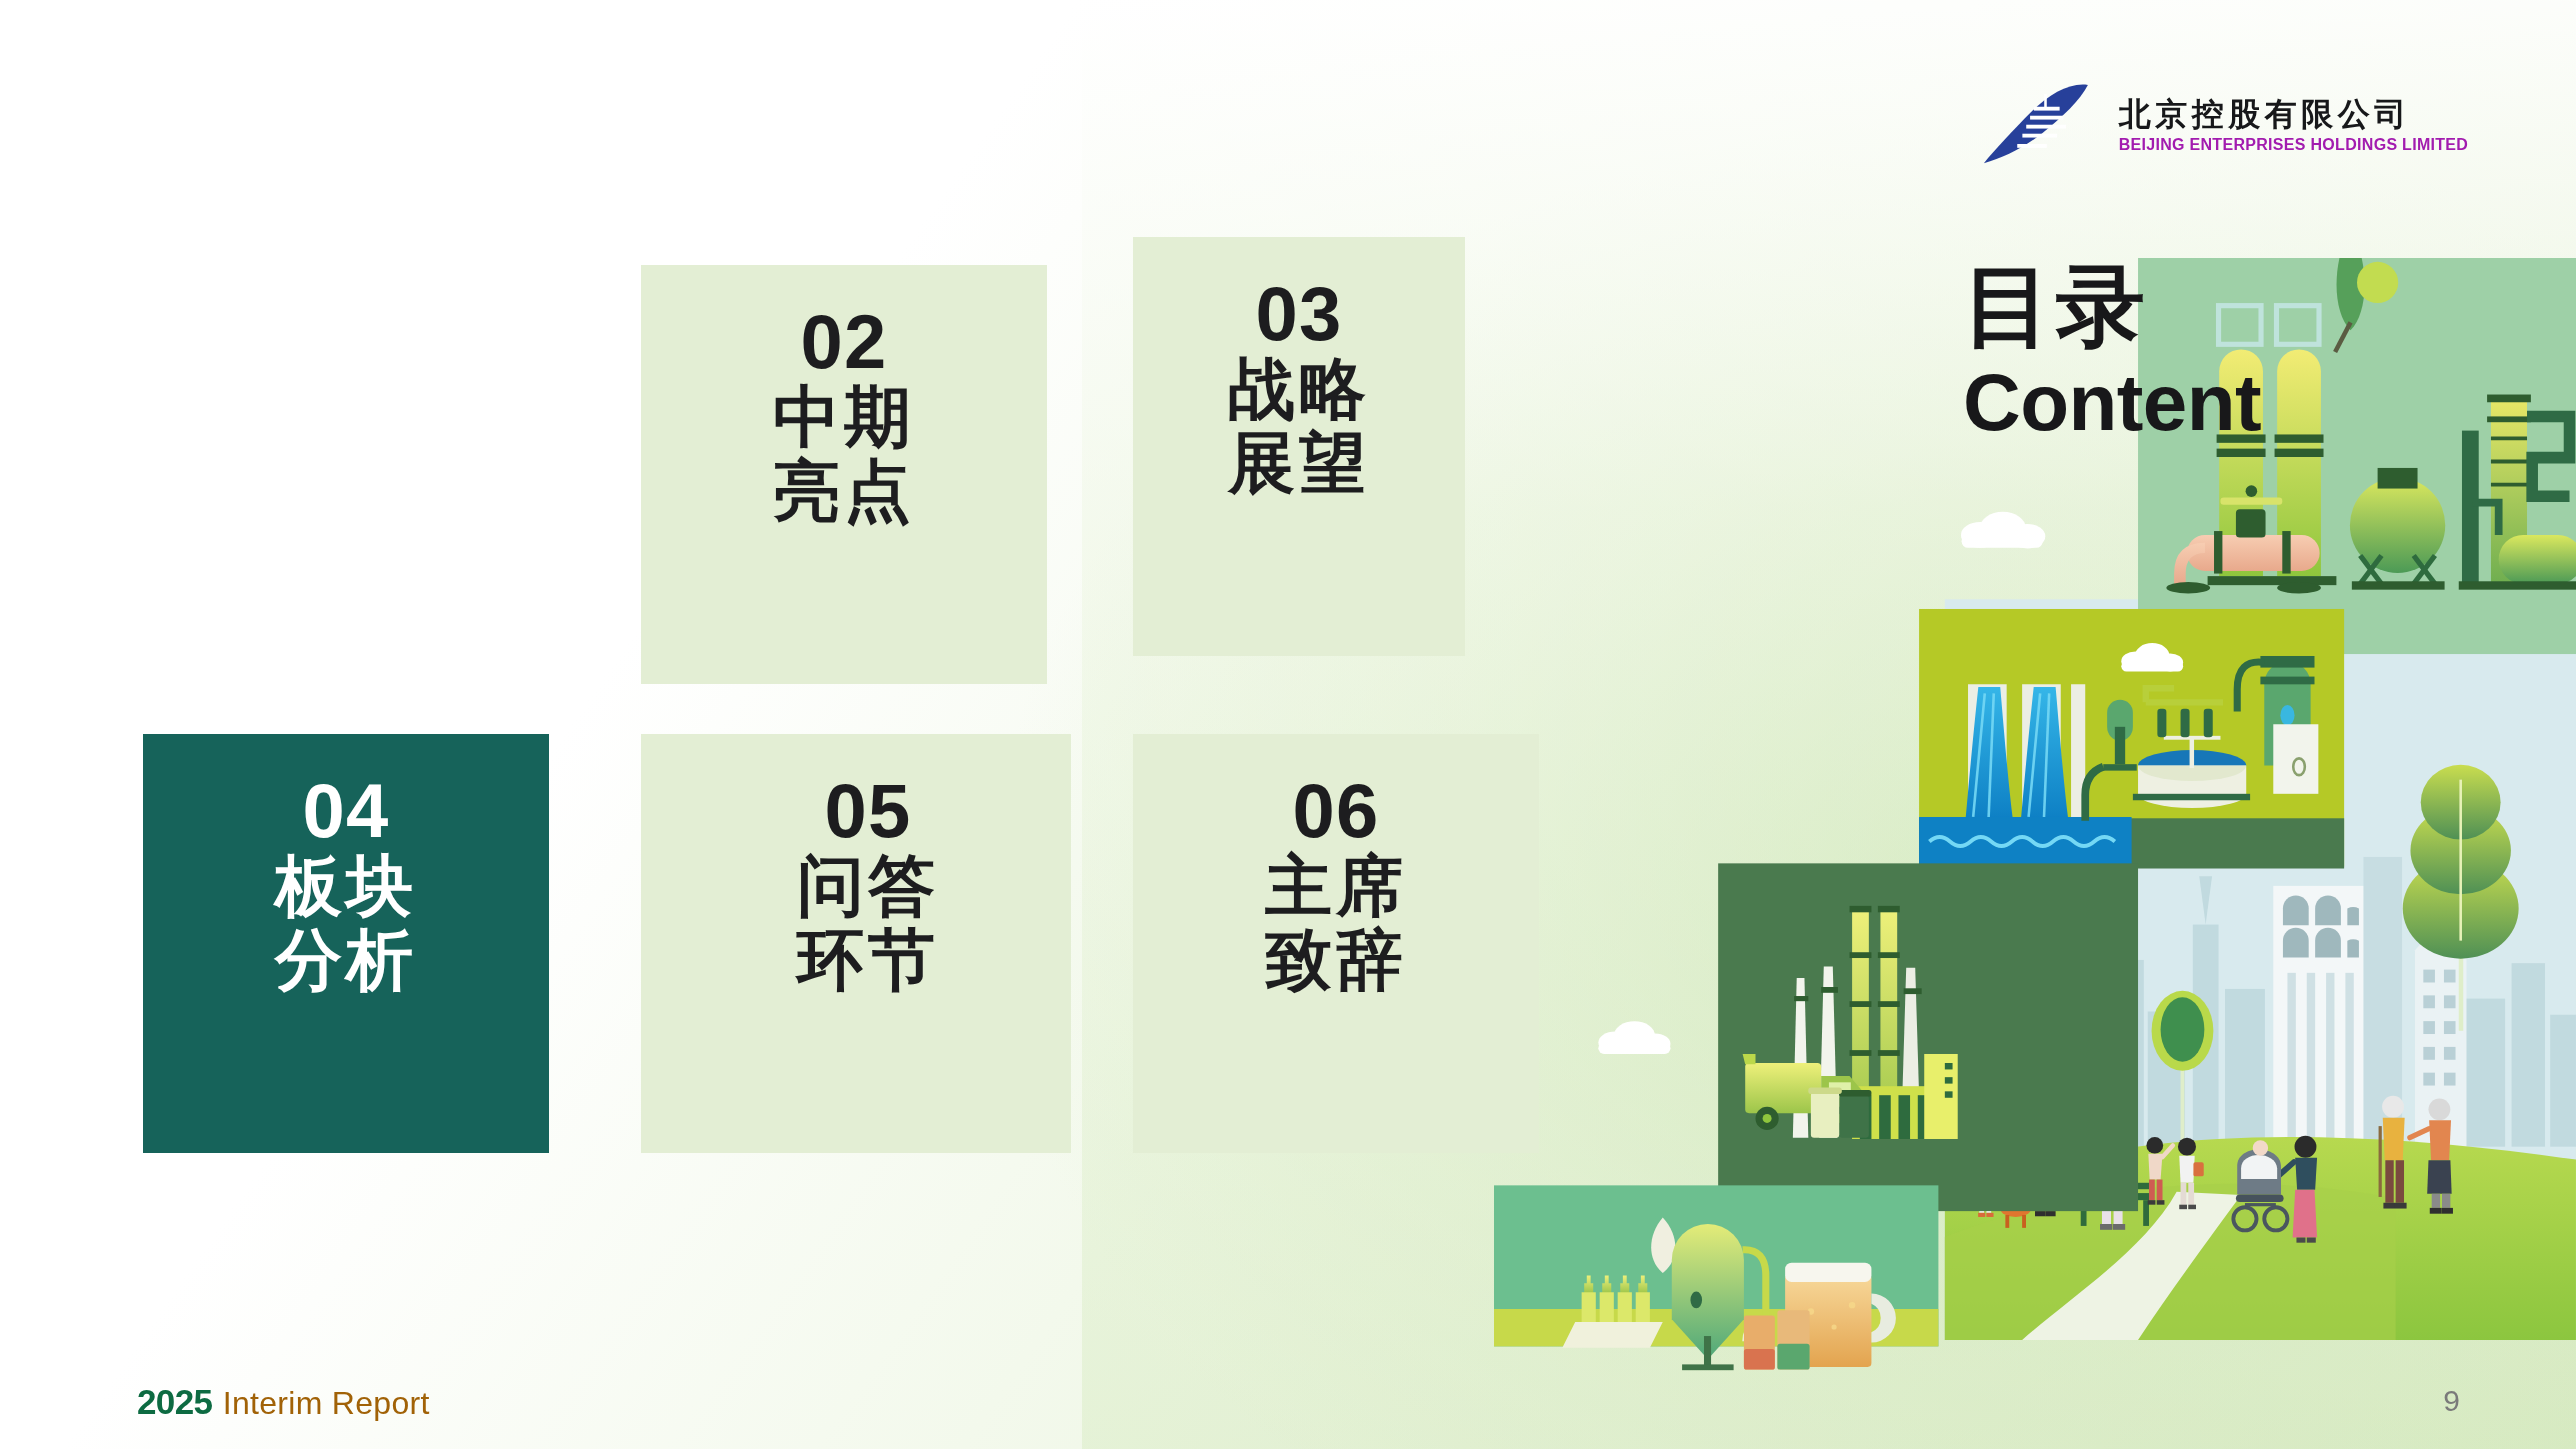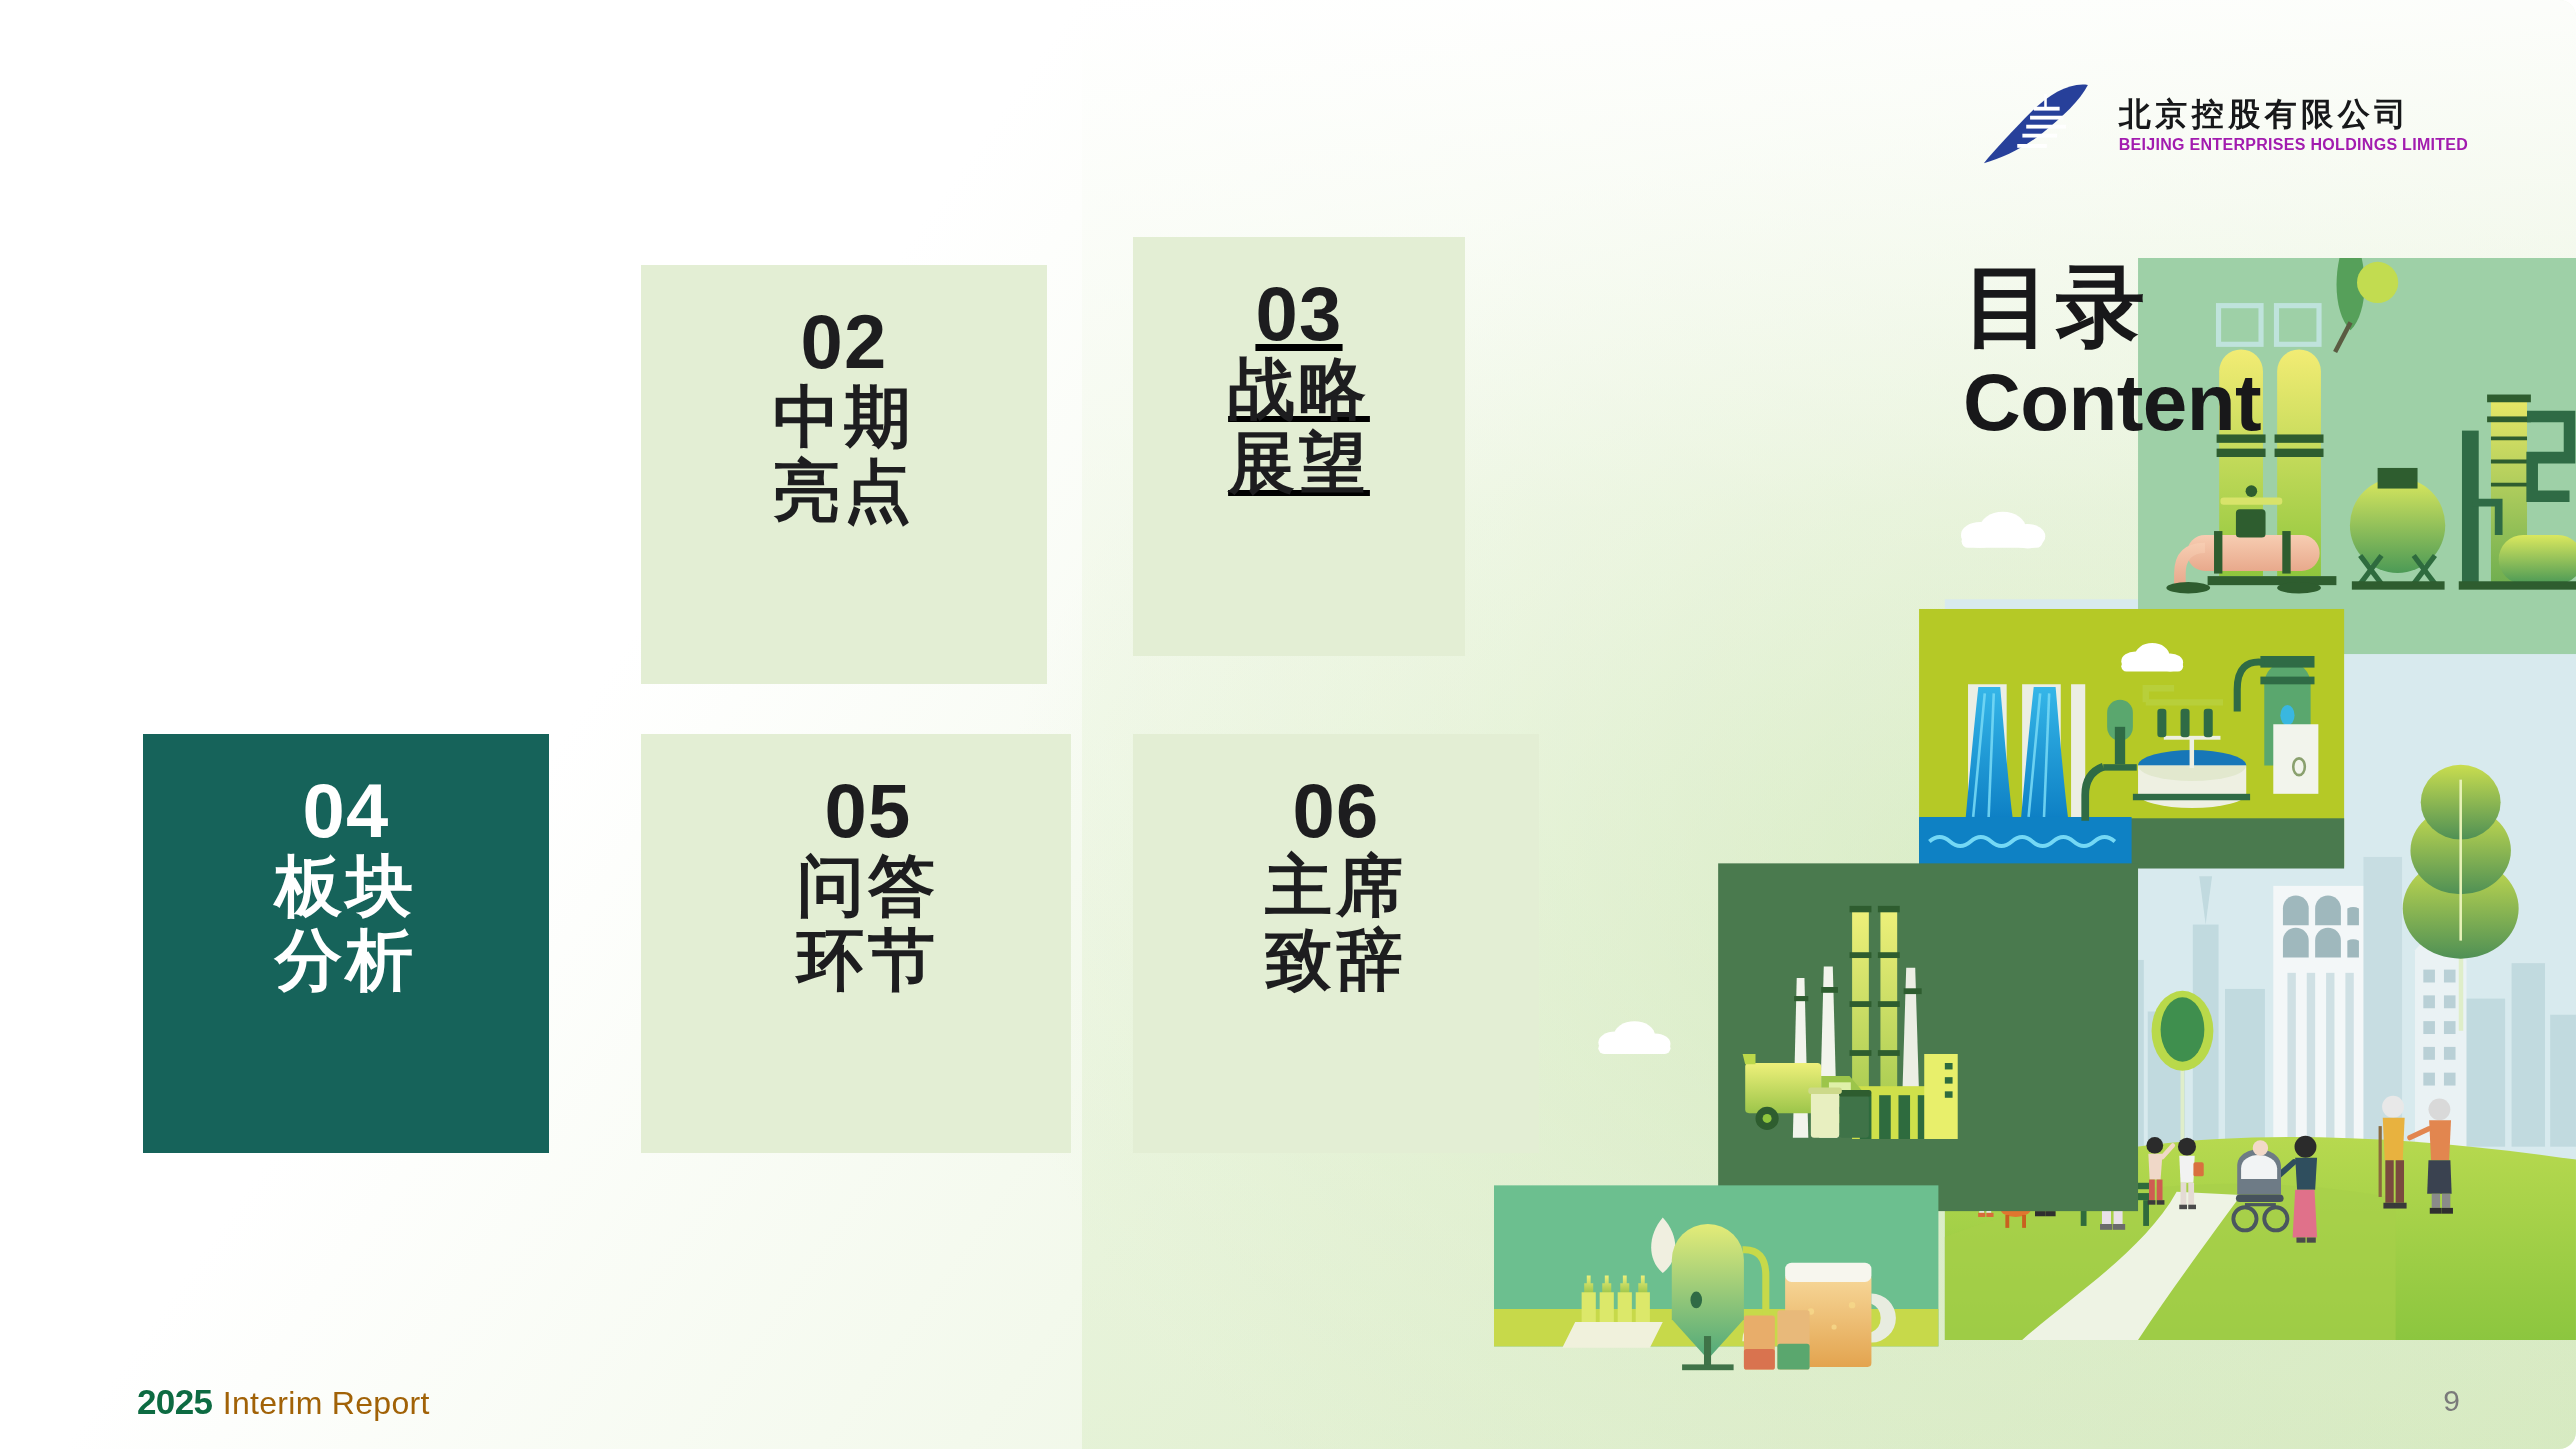--- a/index.html
+++ b/index.html
@@ -3,21 +3,21 @@
 <meta charset="utf-8">
 <style>
   html,body{margin:0;padding:0;}
   body{
     width:2576px;height:1449px;
     font-family:"Liberation Sans","DejaVu Sans",sans-serif;
     background:#ffffff;overflow:hidden;
   }
   #slide{
     position:relative;width:2576px;height:1449px;
-    background:#ffffff;overflow:hidden;border-radius:17px;
+    background:#ffffff;overflow:hidden;
   }
   
   .bg-wash{
     position:absolute;left:0;top:0;width:100%;height:100%;
     background:
       radial-gradient(ellipse 1417px 1095px at 78% 62%, rgba(190,224,160,.55) 0%, rgba(214,234,193,.30) 42%, rgba(255,255,255,0) 72%),
       linear-gradient(125deg,#ffffff 0%,#ffffff 30%,#f3f9ec 55%,#e8f2dc 80%,#dcecca 100%);
   }
   .bg-wash2{
     position:absolute;right:0;top:0;width:58%;height:100%;
@@ -41,21 +41,21 @@
   .card.light{background:#e3eed4;}
   .card.accent{background:#16635a;}
   .card .num{font-size:76px;font-weight:800;line-height:1.0;letter-spacing:1.3px;}
   .card .cn-line{font-size:67px;font-weight:800;line-height:1.10;letter-spacing:3.9px;}
   .card.light .num,.card.light .cn-line{color:#1d1d1f;}
   .card.accent .num,.card.accent .cn-line{color:#ffffff;}
 
   
   .c1{left:143px;  top:237px;  width:406px; height:419px;}
   .c2{left:641px;  top:237px;  width:406px; height:419px;margin-top:28px;}
-  .c3{left:1133px; top:237px;  width:332px; height:419px;text-decoration:underline;}
+  .c3{left:1133px; top:237px;  width:332px; height:419px;}
   .c4{left:143px;  top:734px; width:406px; height:419px;}
   .c5{left:641px;  top:734px; width:406px; height:419px;padding-left:24px;}
   .c6{left:1133px; top:734px; width:406px; height:419px;}
   .card .stack{margin-top:39px;display:flex;flex-direction:column;align-items:center;}
 
   
   .illus{position:absolute;left:1494px;top:258px;width:1082px;height:1127px;overflow:hidden;}
 
   
   .footer{position:absolute;left:137px;bottom:27px;display:flex;align-items:baseline;gap:10.3px;text-align:right;}

